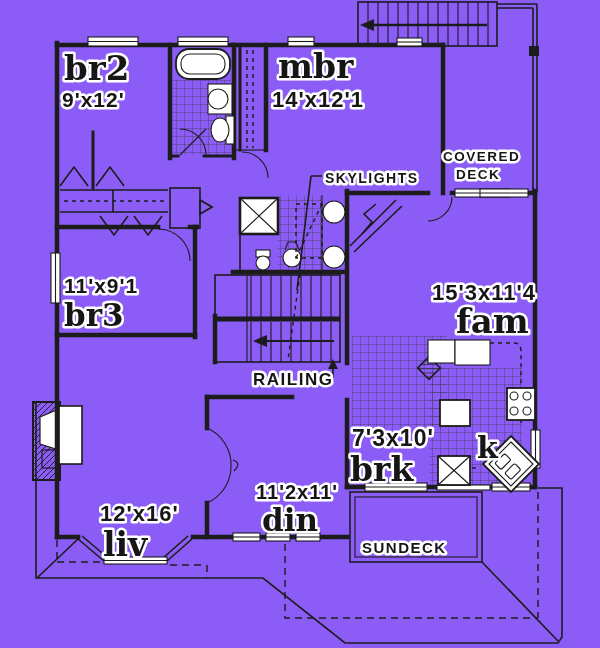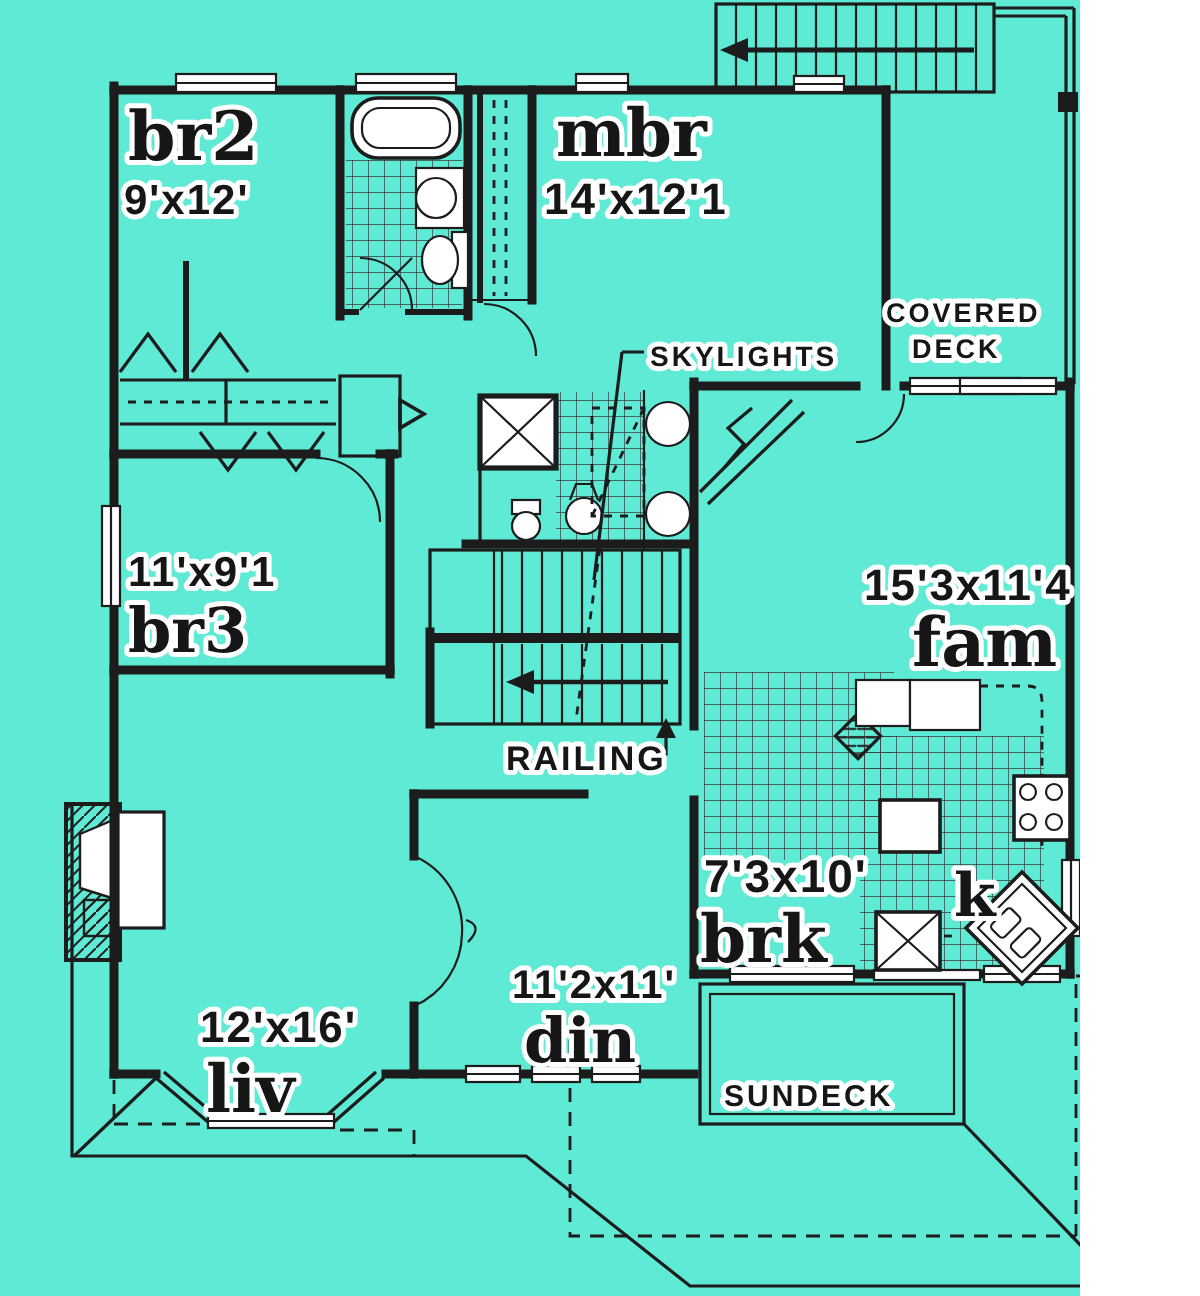--- a/index.html
+++ b/index.html
@@ -1,16 +1,16 @@
 <!DOCTYPE html>
 <html><head>
 <meta charset="utf-8">
 <style>
   html,body{margin:0;padding:0;background:#ffffff;}
-  #stage{position:relative;width:540px;height:648px;background:#5eead4;overflow:hidden;}
+  #stage{position:relative;width:600px;height:648px;background:#8b5cf6;overflow:hidden;}
   svg{display:block;}
   .wall{stroke:#1c1c1c;stroke-width:4.5;fill:none;stroke-linecap:square;}
   .wall2{stroke:#1c1c1c;stroke-width:3;fill:none;stroke-linecap:square;}
   .thin{stroke:#1c1c1c;stroke-width:1.6;fill:none;}
   .hair{stroke:#1c1c1c;stroke-width:1.1;fill:none;}
   .dash{stroke:#1c1c1c;stroke-width:1.4;fill:none;stroke-dasharray:7 5;}
   .dash2{stroke:#1c1c1c;stroke-width:1.4;fill:none;stroke-dasharray:4 4;}
   .fixw{fill:#ffffff;stroke:#1c1c1c;stroke-width:1.8;}
   .fixh{fill:#ffffff;stroke:#1c1c1c;stroke-width:1.1;}
   text{fill:#161616;paint-order:stroke;stroke:#ffffff;stroke-width:5;stroke-linejoin:round;}

